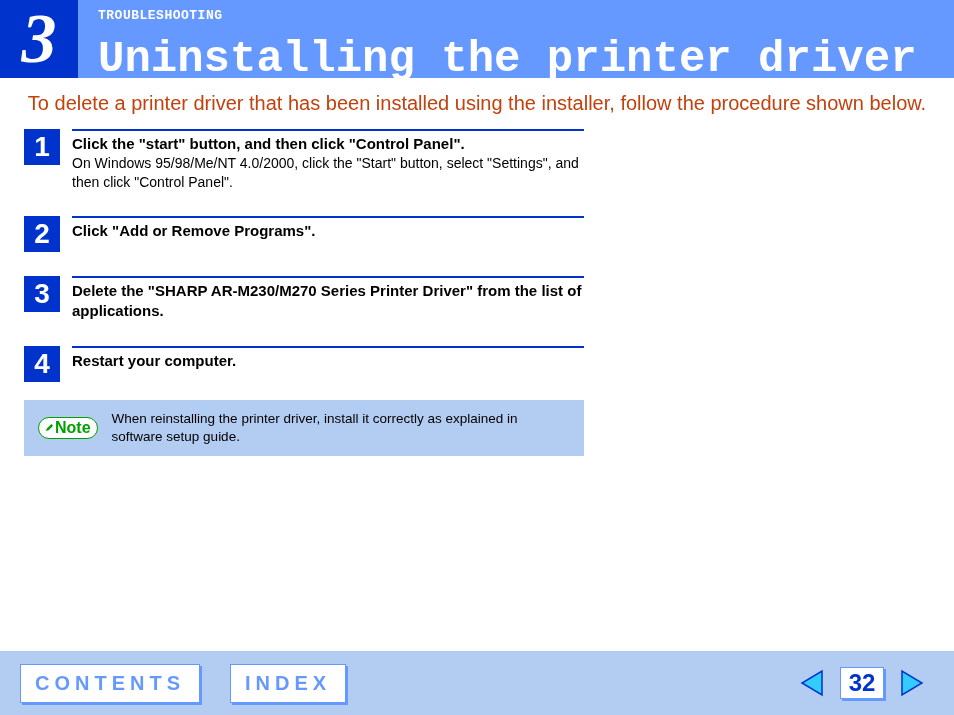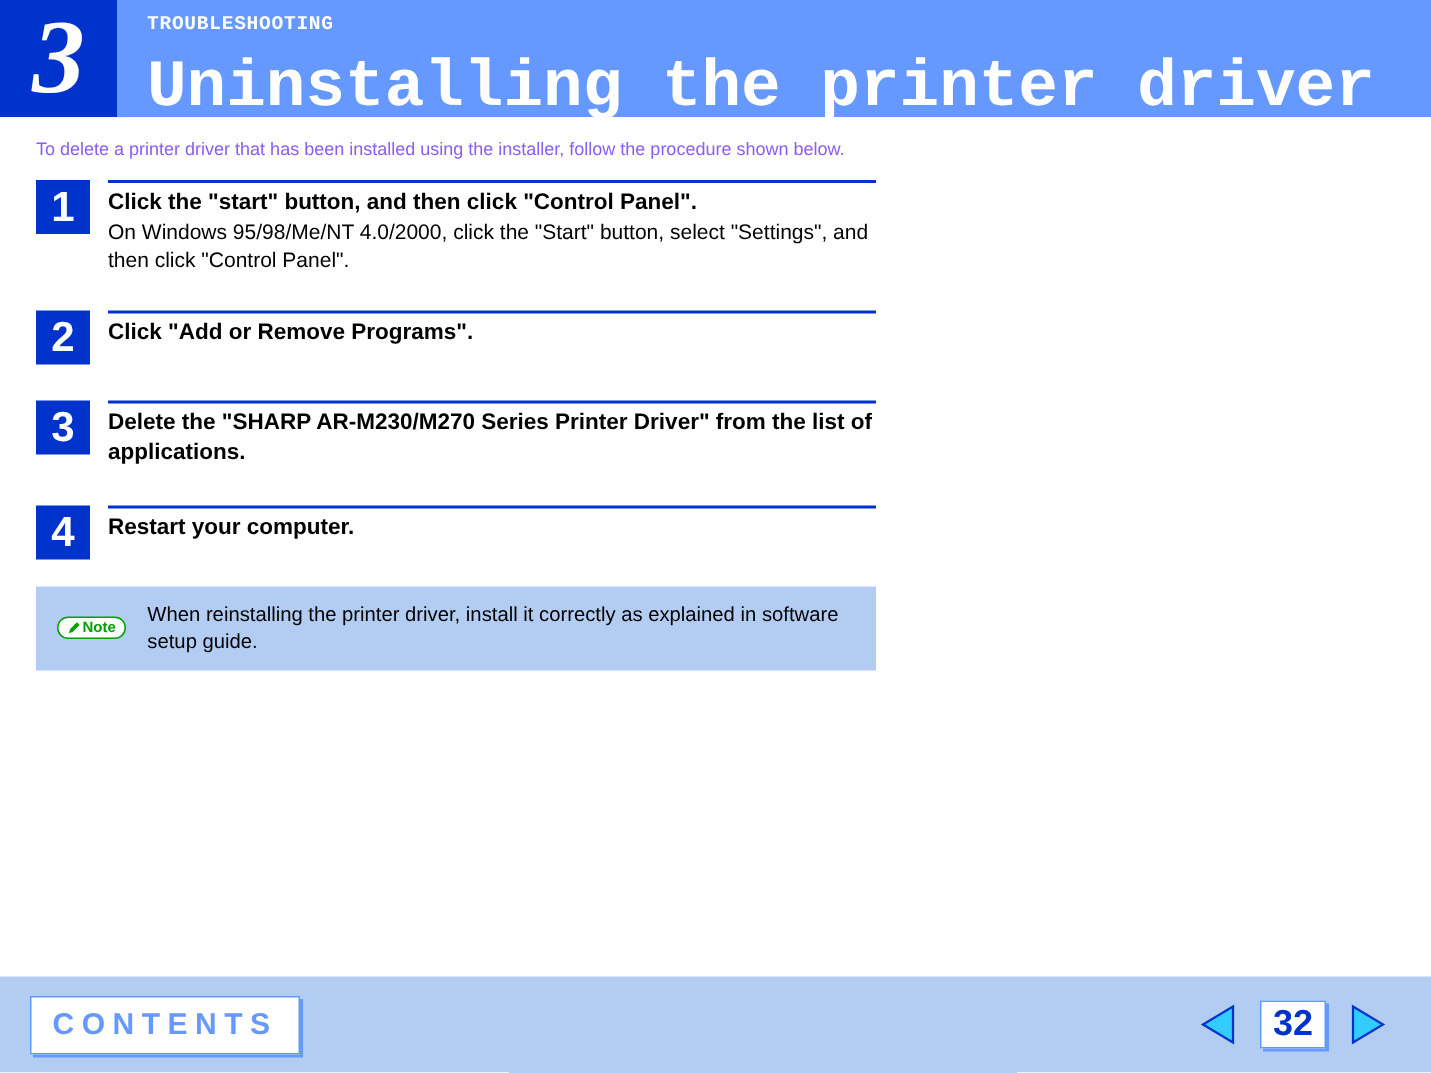--- a/index.html
+++ b/index.html
@@ -41,23 +41,24 @@
   }
   .page-title {
     font-size: 44px;
     font-weight: bold;
     margin-top: 11px;
   }
   .content {
     padding: 14px 24px 0 24px;
   }
   .intro {
-    font-size: 12px;
-    color: #8b5cf6;
+    font-size: 20px;
+    color: #c2410c;
     margin-bottom: 14px;
+    text-align: center;
   }
   .steps {
     width: 560px;
   }
   .step {
     display: flex;
     margin-bottom: 24px;
   }
   .step-num {
     width: 36px;
@@ -92,21 +93,21 @@
     display: flex;
     align-items: center;
     padding: 10px 14px;
     margin-top: -6px;
     width: 560px;
   }
   .note-badge {
     border: 1.5px solid #00a000;
     border-radius: 11px;
     padding: 1px 6px;
-    font-size: 10px;
+    font-size: 16px;
     font-weight: bold;
     color: #00a000;
     display: inline-flex;
     align-items: center;
     margin-right: 14px;
     background: #fff;
     flex-shrink: 0;
   }
   .note-badge svg { margin-right: 1px; }
   .note-text {
@@ -214,20 +215,21 @@
           <path d="M1 9 L2 6 L7 1 L9 3 L4 8 Z" fill="#00a000"></path>
         </svg>
       <span>Note</span>
     </span>
     <span class="note-text">When reinstalling the printer driver, install it correctly as explained in software setup guide.</span>
   </div>
 </div>
 
 <div class="footer">
   <div class="footer-btn">CONTENTS</div>
+  <div class="footer-btn">INDEX</div>
   <div class="footer-spacer"></div>
   <div class="nav-arrow">
     <svg width="30" height="30" viewBox="0 0 30 30">
       <polygon points="25,3 25,27 5,15" fill="#33ccff" stroke="#0033cc" stroke-width="1.5"></polygon>
     </svg>
   </div>
   <div class="page-num">32</div>
   <div class="nav-arrow">
     <svg width="30" height="30" viewBox="0 0 30 30">
       <polygon points="5,3 5,27 25,15" fill="#33ccff" stroke="#0033cc" stroke-width="1.5"></polygon>

